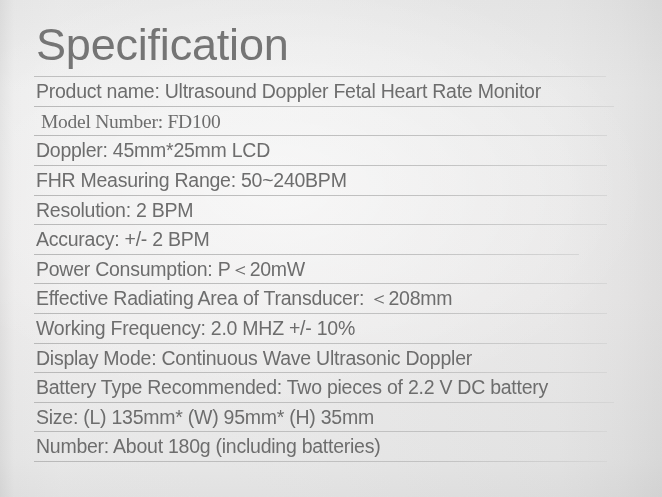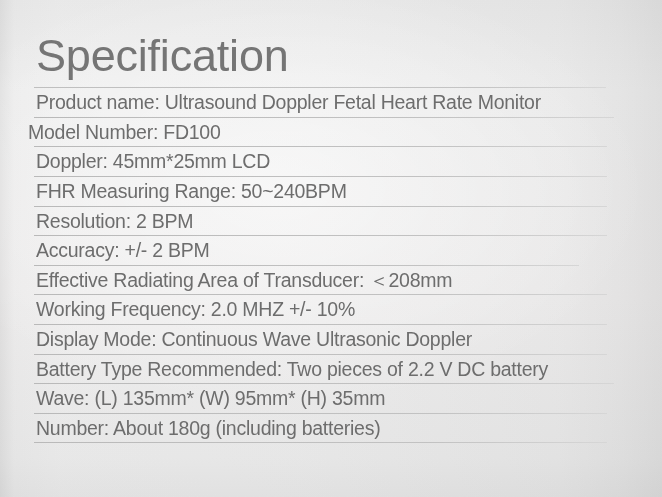--- a/index.html
+++ b/index.html
@@ -50,21 +50,21 @@
   }
 
   .content {
     position: relative;
     z-index: 2;
     padding: 0;
   }
 
   
   .title-block {
-    padding: 32px 52px 0 36px;
+    padding: 21px 52px 0 36px;
   }
   .doc-title {
     font-size: 45px;
     font-weight: 300;
     letter-spacing: -0.2px;
     color: #757575;
     line-height: 1.05;
     margin: 0;
     white-space: nowrap;
   }
@@ -83,21 +83,22 @@
     list-style: none;
   }
   .spec-row {
     position: relative;
     height: 29.6px;
     padding: 0 0 0 36px;
     display: flex;
     align-items: center;
   }
   .spec-row.indented {
-    padding-left: 28px;
+    padding-left: 41px;
+    font-family: Liberation Serif, serif;
   }
   .spec-text {
     font-size: 19.5px;
     font-weight: 400;
     color: #6d6d6d;
     letter-spacing: -0.25px;
     white-space: nowrap;
     line-height: 1;
   }
   
@@ -143,39 +144,42 @@
       </li>
 
       <li class="spec-row">
         <span class="spec-text">Resolution: 2 BPM</span>
       </li>
 
       <li class="spec-row short-rule">
         <span class="spec-text">Accuracy: +/- 2 BPM</span>
       </li>
 
+      <li class="spec-row">
+        <span class="spec-text">Power Consumption: P＜20mW</span>
+      </li>
 
       <li class="spec-row">
         <span class="spec-text">Effective Radiating Area of Transducer: ＜208mm</span>
       </li>
 
       <li class="spec-row">
         <span class="spec-text">Working Frequency: 2.0 MHZ +/- 10%</span>
       </li>
 
       <li class="spec-row">
         <span class="spec-text">Display Mode: Continuous Wave Ultrasonic Doppler</span>
       </li>
 
       <li class="spec-row long-rule">
         <span class="spec-text">Battery Type Recommended: Two pieces of 2.2 V DC battery</span>
       </li>
 
       <li class="spec-row">
-        <span class="spec-text">Wave: (L) 135mm* (W) 95mm* (H) 35mm</span>
+        <span class="spec-text">Size: (L) 135mm* (W) 95mm* (H) 35mm</span>
       </li>
 
       <li class="spec-row">
         <span class="spec-text">Number: About 180g (including batteries)</span>
       </li>
 
     </ul>
   </div>
 </div>
 

